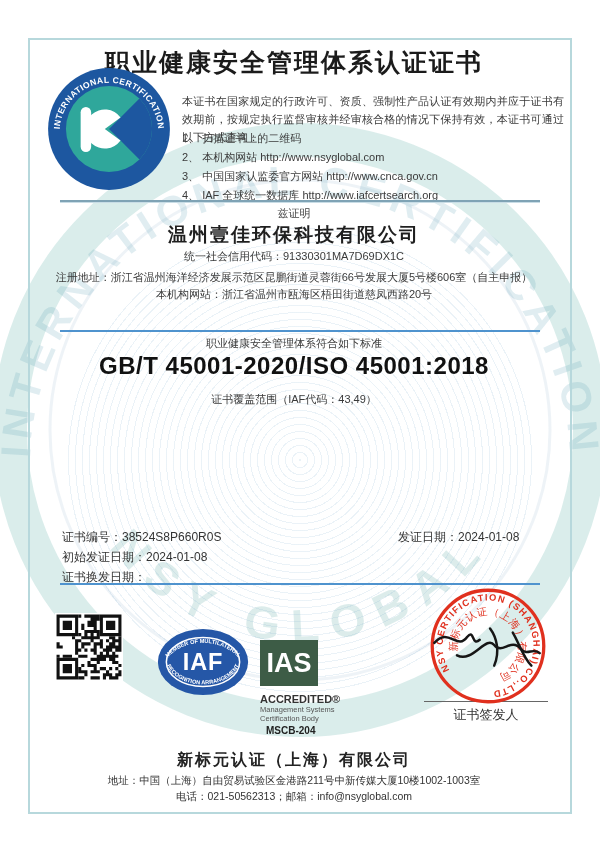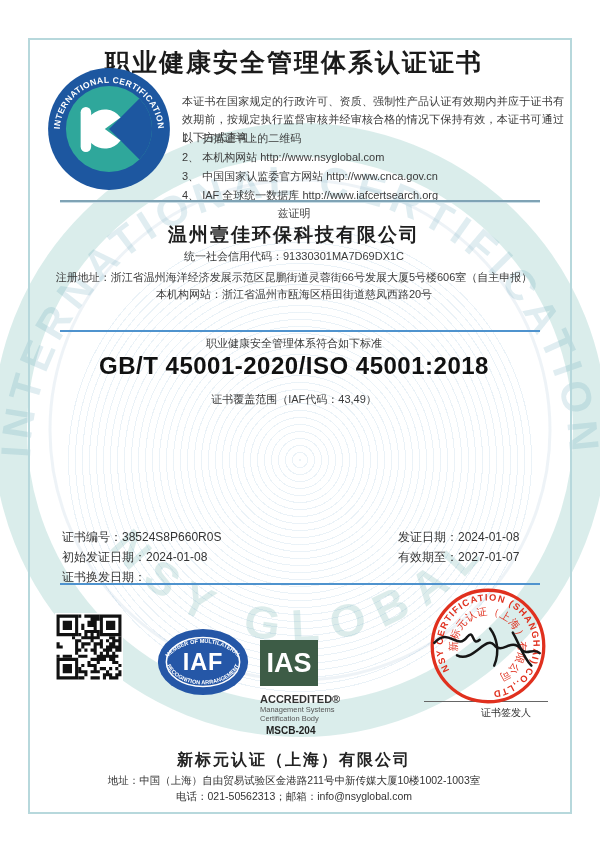--- a/index.html
+++ b/index.html
@@ -35,21 +35,21 @@
   .qr{left:55px;top:613px;}
   .iaf{left:156px;top:626px;}
   .ias{left:260px;top:640px;display:flex;align-items:flex-start;gap:7px;flex-direction:column;}
   .ias-box{width:58px;height:46px;background:#3d5c46;color:#fff;display:flex;align-items:center;justify-content:center;
            font-size:27px;font-weight:bold;letter-spacing:0px;}
   .ias-txt{font-size:7.5px;color:#555;line-height:9.5px;padding-top:2px;}
   .ias-l1{font-size:11px;font-weight:bold;color:#333;}
   .ias-l4{font-size:10px;font-weight:bold;color:#222;margin-top:2px;padding-left:6px;}
   .seal{left:426px;top:583px;}
   .sign-line{left:424px;top:701px;width:124px;border-top:1px solid #666;height:0;}
-  .signer{left:444px;top:706px;width:124px;text-align:center;font-size:10px;color:#333;}
+  .signer{left:424px;top:706px;width:124px;text-align:center;font-size:13px;color:#333;}
   .f-company{top:750px;font-size:16px;font-weight:bold;color:#222;letter-spacing:2px;}
   .f-addr{top:774px;font-size:10.5px;color:#333;}
   .f-contact{top:790px;font-size:10.5px;color:#333;}
 </style>
 </head>
 <body>
 
 <div class="page">
 
   <svg class="wm" width="600" height="848" viewBox="0 0 600 848">
@@ -112,21 +112,20 @@
   <div class="abs ctr std">GB/T 45001-2020/ISO 45001:2018</div>
   <div class="abs ctr scope-label">证书覆盖范围（IAF代码：43,49）</div>
 
   <div class="abs info-l">
     <div>证书编号：38524S8P660R0S</div>
     <div>初始发证日期：2024-01-08</div>
     <div>证书换发日期：</div>
   </div>
   <div class="abs info-r">
     <div>发证日期：2024-01-08</div>
-    <div>有效期至：2027-01-07</div>
   </div>
 
   <div class="abs div-blue div3"></div>
 
   <svg class="abs qr" width="68" height="68" viewBox="-0.5 -0.5 22 22">
     <rect x="-0.5" y="-0.5" width="22" height="22" fill="#fff"></rect>
     <g fill="#111">
       <path d="M0 0h7v7h-7z M14 0h7v7h-7z M0 14h7v7h-7z" fill="#111"></path>
       <path d="M1 1h5v5h-5z M15 1h5v5h-5z M1 15h5v5h-5z" fill="#fff"></path>
       <path d="M2 2h3v3h-3z M16 2h3v3h-3z M2 16h3v3h-3z" fill="#111"></path>

